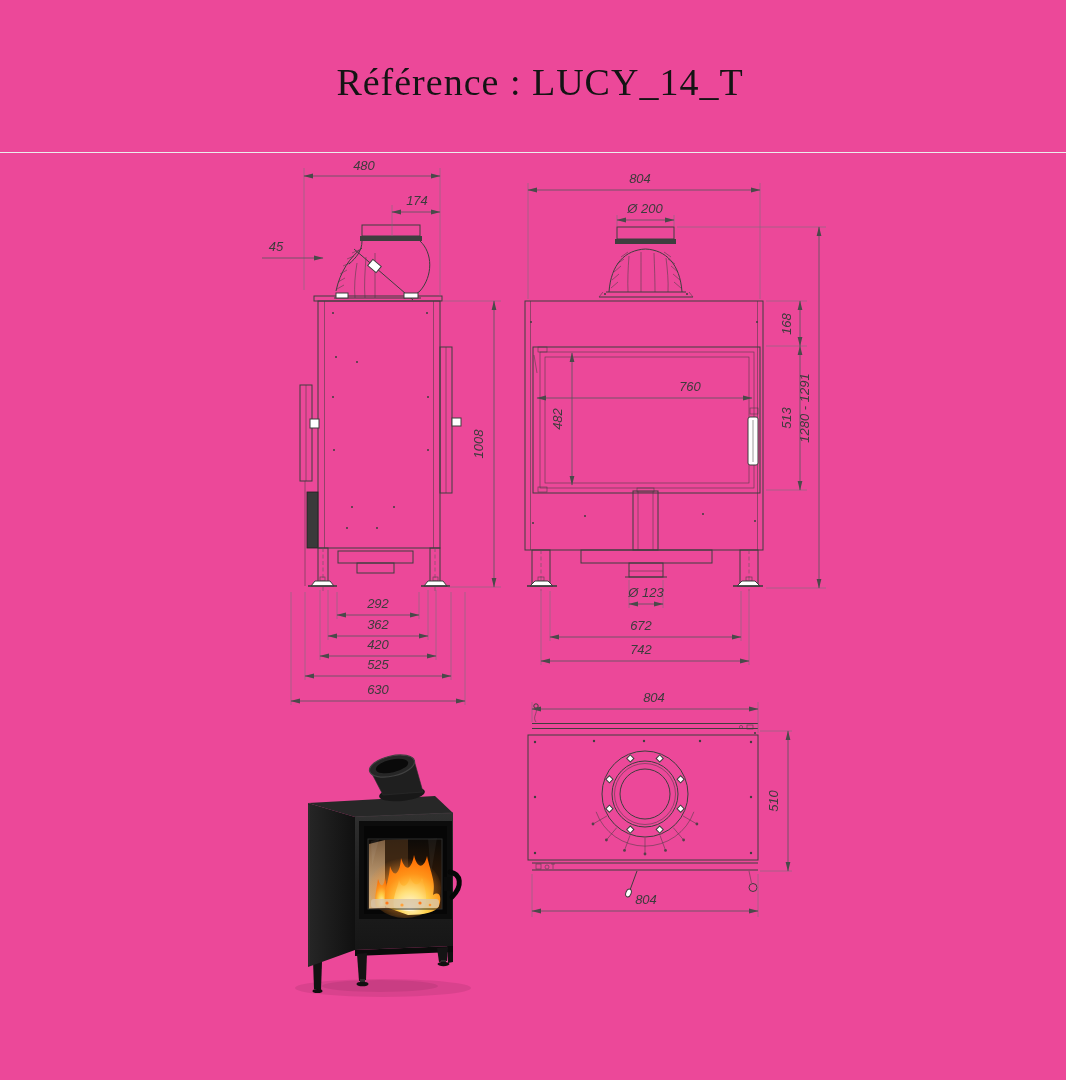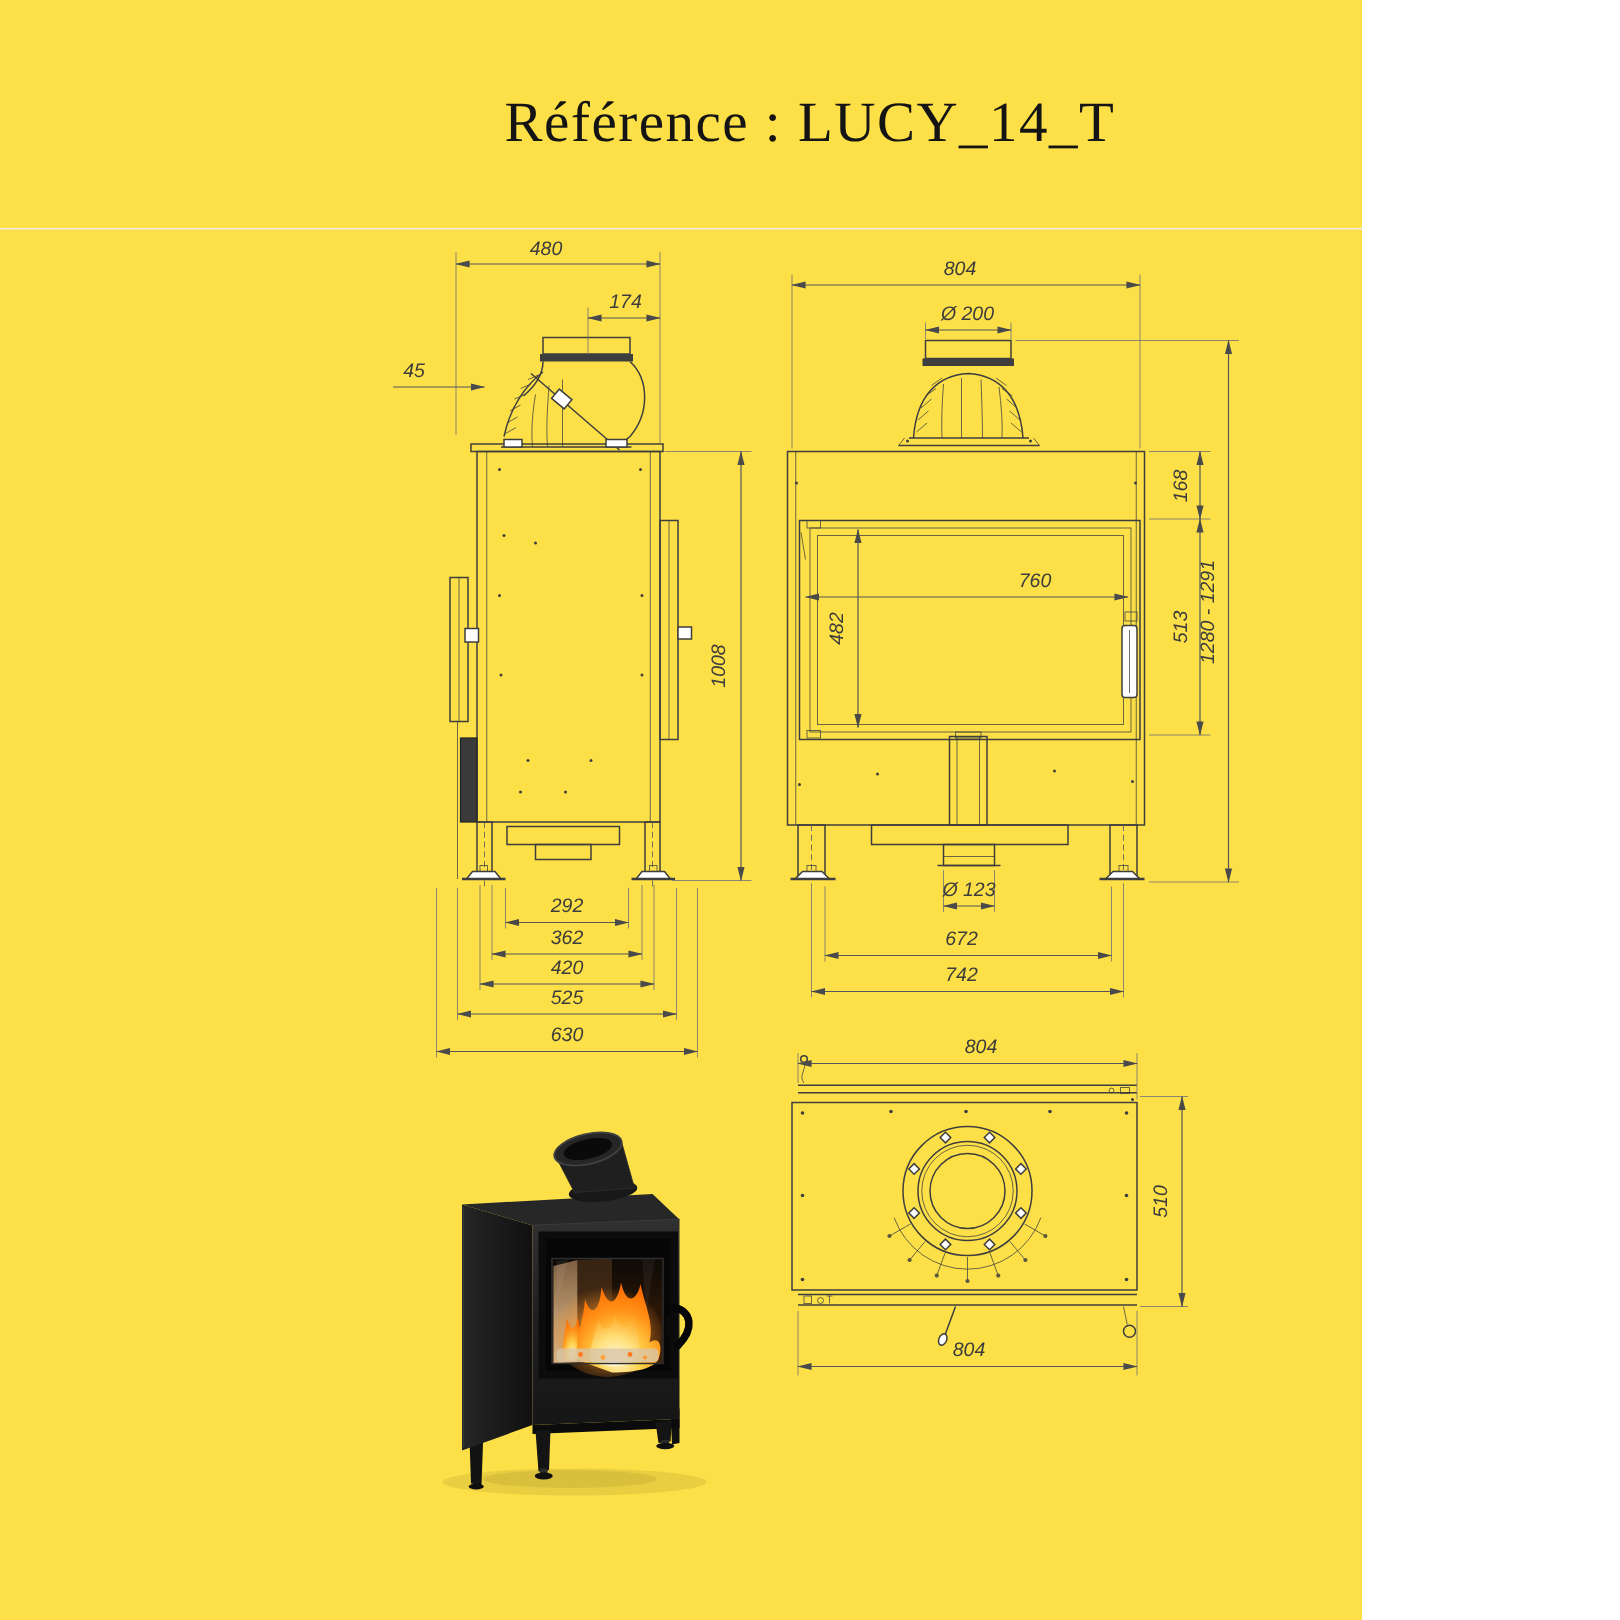--- a/index.html
+++ b/index.html
@@ -1,16 +1,16 @@
 <!DOCTYPE html>
 <html><head>
 <meta charset="utf-8">
 <style>
   html,body{margin:0;padding:0;background:#ffffff;}
-  .canvas{position:relative;width:908px;height:1080px;background:#fde047;overflow:hidden;
+  .canvas{position:relative;width:1066px;height:1080px;background:#ec4899;overflow:hidden;
           font-family:"Liberation Sans",sans-serif;}
   .title{position:absolute;top:60px;left:0;width:1080px;text-align:center;
          font-family:"Liberation Serif",serif;font-size:38px;color:#141414;letter-spacing:1px;}
   .rule{position:absolute;top:152px;left:0;width:1080px;height:1px;background:#ededed;}
   svg{position:absolute;top:0;left:0;}
   
   .ln {stroke:#3e3e3e;stroke-width:1;fill:none;}
   .lnw{stroke:#3e3e3e;stroke-width:1;fill:#ffffff;}
   .lnt{stroke:#3e3e3e;stroke-width:.6;fill:none;opacity:.85;}
   .lnk{stroke:#3e3e3e;stroke-width:1.6;fill:none;}

